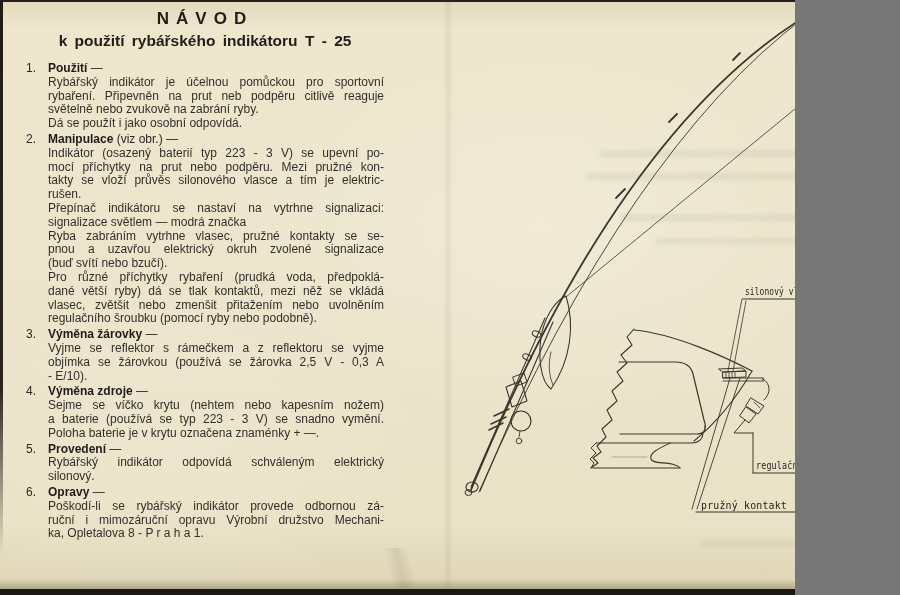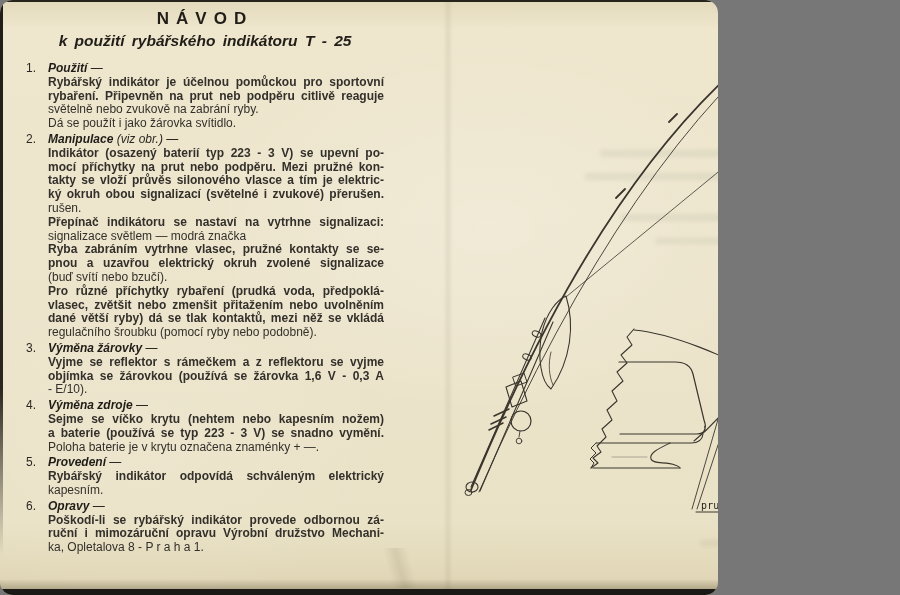--- a/index.html
+++ b/index.html
@@ -1,23 +1,22 @@
 <!DOCTYPE html>
 <html><head>
 <meta charset="utf-8">
 <style>
   html,body{margin:0;padding:0;background:#777;}
   .page{
-    position:relative;width:718px;height:595px;overflow:hidden;
+    position:relative;width:795px;height:595px;overflow:hidden;
     font-family:"Liberation Sans",sans-serif;color:#33302b;
     background:
       radial-gradient(ellipse 60% 45% at 68% 38%, rgba(255,255,255,0.22), rgba(255,255,255,0) 70%),
       radial-gradient(ellipse 50% 40% at 20% 75%, rgba(255,255,255,0.10), rgba(255,255,255,0) 70%),
       linear-gradient(180deg,#e3dabc 0%,#eee6cd 5%,#ece4cb 55%,#eae2c6 88%,#e0d6b6 98%);
-    border-radius: 13px;
   }
   
   .edge-top{position:absolute;left:0;top:0;width:100%;height:2px;background:#26221c;}
   .edge-left{position:absolute;left:0;top:0;width:3px;height:555px;
     background:linear-gradient(180deg,#201d18 0%,#2a261f 70%,rgba(42,38,31,0) 100%);}
   .edge-bottom{position:absolute;left:0;bottom:0;width:100%;height:6px;background:#1b1915;}
   .edge-bottom-shadow{position:absolute;left:0;bottom:6px;width:100%;height:10px;
     background:linear-gradient(0deg,rgba(90,78,55,0.35),rgba(90,78,55,0));}
   .page-right-edge{position:absolute;left:883px;top:0;width:2px;height:100%;background:#7b7568;}
   .right-strip{position:absolute;left:885px;top:0;width:15px;height:100%;
@@ -28,28 +27,28 @@
     background:linear-gradient(90deg,rgba(115,103,72,0),rgba(115,103,72,0.10),rgba(115,103,72,0));}
   .wrinkle{position:absolute;left:300px;top:548px;width:200px;height:40px;
     background:linear-gradient(75deg,rgba(110,98,70,0) 44%,rgba(110,98,70,0.14) 50%,rgba(110,98,70,0) 56%);}
   .ghost{position:absolute;background:rgba(110,120,95,0.10);filter:blur(2px);border-radius:3px;}
 
   
   .col{position:absolute;left:26px;top:9px;width:358px;}
   .title{font-size:17px;font-weight:bold;text-align:center;letter-spacing:7px;
     margin:0 0 3px 0;color:#211e19;}
   .subtitle{font-size:15.5px;font-weight:bold;text-align:center;margin:0 0 12px 0;
-    word-spacing:3px;color:#211e19;font-style:italic;}
+    word-spacing:3px;color:#211e19;}
   .section{display:flex;margin-bottom:2px;}
   .num{width:22px;flex:none;font-size:12px;line-height:13.8px;color:#2b2823;}
   .sbody{flex:1;min-width:0;}
-  .hd{font-size:12px;line-height:13.8px;color:#2b2823;font-style:italic;}
+  .hd{font-size:12px;line-height:13.8px;color:#2b2823;}
   .hd b{color:#1f1c18;}
   .ln{font-size:12px;line-height:13.8px;}
-  .ln.j{text-align:justify;text-align-last:justify;font-weight:bold;}
+  .ln.j{text-align:justify;text-align-last:justify;}
 
   
   svg.fig{position:absolute;left:0;top:0;}
   svg.fig path, svg.fig line, svg.fig ellipse, svg.fig circle{
     fill:none;stroke:#3a362e;stroke-linecap:round;stroke-linejoin:round;}
   .lbl{font-family:"DejaVu Sans Mono",monospace;font-size:10.5px;fill:#26231e;letter-spacing:0.2px;}
 </style>
 </head>
 <body>
 
@@ -68,67 +67,66 @@
     <h1 class="title">NÁVOD</h1>
     <h2 class="subtitle">k použití rybářského indikátoru T - 25</h2>
     <div id="sections">
         <div class="section">
           <div class="num">1.</div>
           <div class="sbody">
             <div class="hd"><b>Použití</b> —</div>
             <div class="ln j">Rybářský indikátor je účelnou pomůckou pro sportovní</div>
             <div class="ln j">rybaření. Připevněn na prut neb podpěru citlivě reaguje</div>
             <div class="ln">světelně nebo zvukově na zabrání ryby.</div>
-            <div class="ln">Dá se použít i jako žárovka svítidlo.</div>
+            <div class="ln">Dá se použít i jako osobní odpovídá.</div>
           </div>
         </div>
         <div class="section">
           <div class="num">2.</div>
           <div class="sbody">
             <div class="hd"><b>Manipulace</b> (viz obr.) —</div>
             <div class="ln j">Indikátor (osazený baterií typ 223 - 3 V) se upevní po-</div>
             <div class="ln j">mocí příchytky na prut nebo podpěru. Mezi pružné kon-</div>
             <div class="ln j">takty se vloží průvěs silonového vlasce a tím je elektric-</div>
-            <div class="ln j">ký okruh obou signalizací (světelné i zvukové) přerušen.</div>
             <div class="ln">rušen.</div>
             <div class="ln j">Přepínač indikátoru se nastaví na vytrhne signalizaci:</div>
             <div class="ln">signalizace světlem — modrá značka</div>
             <div class="ln j">Ryba zabráním vytrhne vlasec, pružné kontakty se se-</div>
             <div class="ln j">pnou a uzavřou elektrický okruh zvolené signalizace</div>
             <div class="ln">(buď svítí nebo bzučí).</div>
             <div class="ln j">Pro různé příchytky rybaření (prudká voda, předpoklá-</div>
+            <div class="ln j">dané větší ryby) dá se tlak kontaktů, mezi něž se vkládá</div>
             <div class="ln j">vlasec, zvětšit nebo zmenšit přitažením nebo uvolněním</div>
-            <div class="ln j">dané větší ryby) dá se tlak kontaktů, mezi něž se vkládá</div>
             <div class="ln">regulačního šroubku (pomocí ryby nebo podobně).</div>
           </div>
         </div>
         <div class="section">
           <div class="num">3.</div>
           <div class="sbody">
             <div class="hd"><b>Výměna žárovky</b> —</div>
             <div class="ln j">Vyjme se reflektor s rámečkem a z reflektoru se vyjme</div>
-            <div class="ln j">objímka se žárovkou (používá se žárovka 1,6 V - 0,3 A</div>
+            <div class="ln j">objímka se žárovkou (používá se žárovka 2,5 V - 0,3 A</div>
             <div class="ln">- E/10).</div>
           </div>
         </div>
         <div class="section">
           <div class="num">4.</div>
           <div class="sbody">
             <div class="hd"><b>Výměna zdroje</b> —</div>
             <div class="ln j">Sejme se víčko krytu (nehtem nebo kapesním nožem)</div>
             <div class="ln j">a baterie (používá se typ 223 - 3 V) se snadno vymění.</div>
             <div class="ln">Poloha baterie je v krytu označena znaménky + —.</div>
           </div>
         </div>
         <div class="section">
           <div class="num">5.</div>
           <div class="sbody">
             <div class="hd"><b>Provedení</b> —</div>
             <div class="ln j">Rybářský indikátor odpovídá schváleným elektrický</div>
-            <div class="ln">kapesním.</div>
+            <div class="ln">silonový.</div>
           </div>
         </div>
         <div class="section">
           <div class="num">6.</div>
           <div class="sbody">
             <div class="hd"><b>Opravy</b> —</div>
             <div class="ln j">Poškodí-li se rybářský indikátor provede odbornou zá-</div>
             <div class="ln j">ruční i mimozáruční opravu Výrobní družstvo Mechani-</div>
             <div class="ln">ka, Opletalova 8 - P r a h a 1.</div>
           </div>

